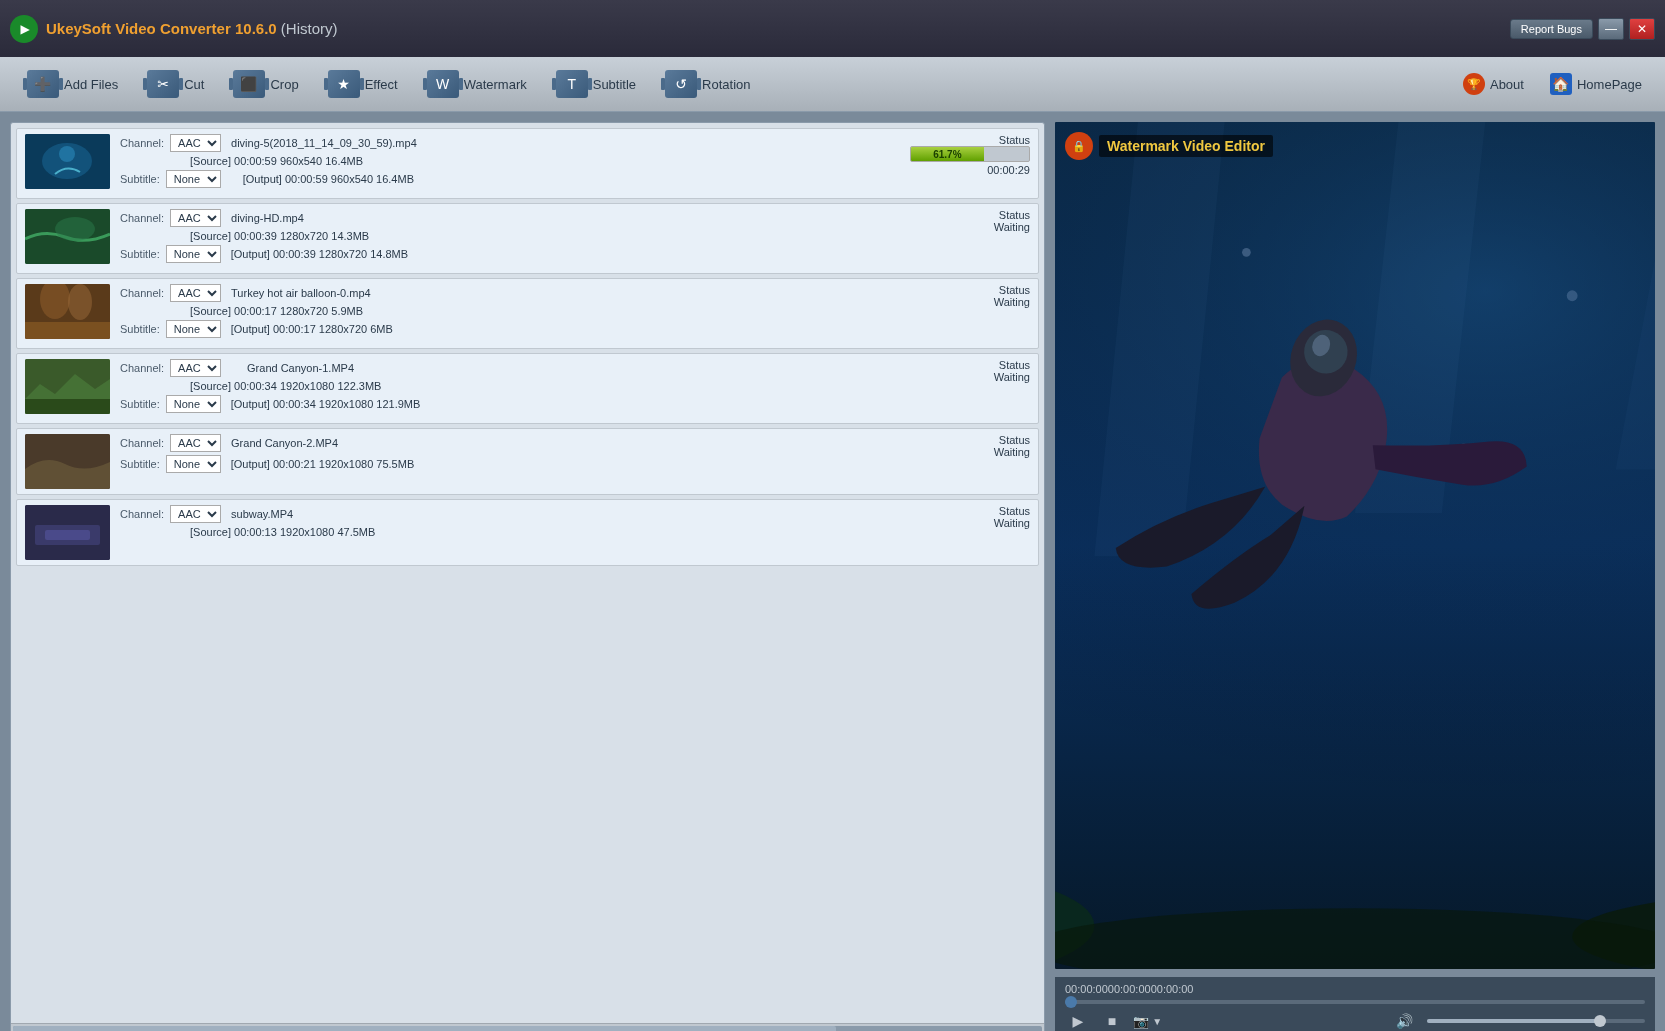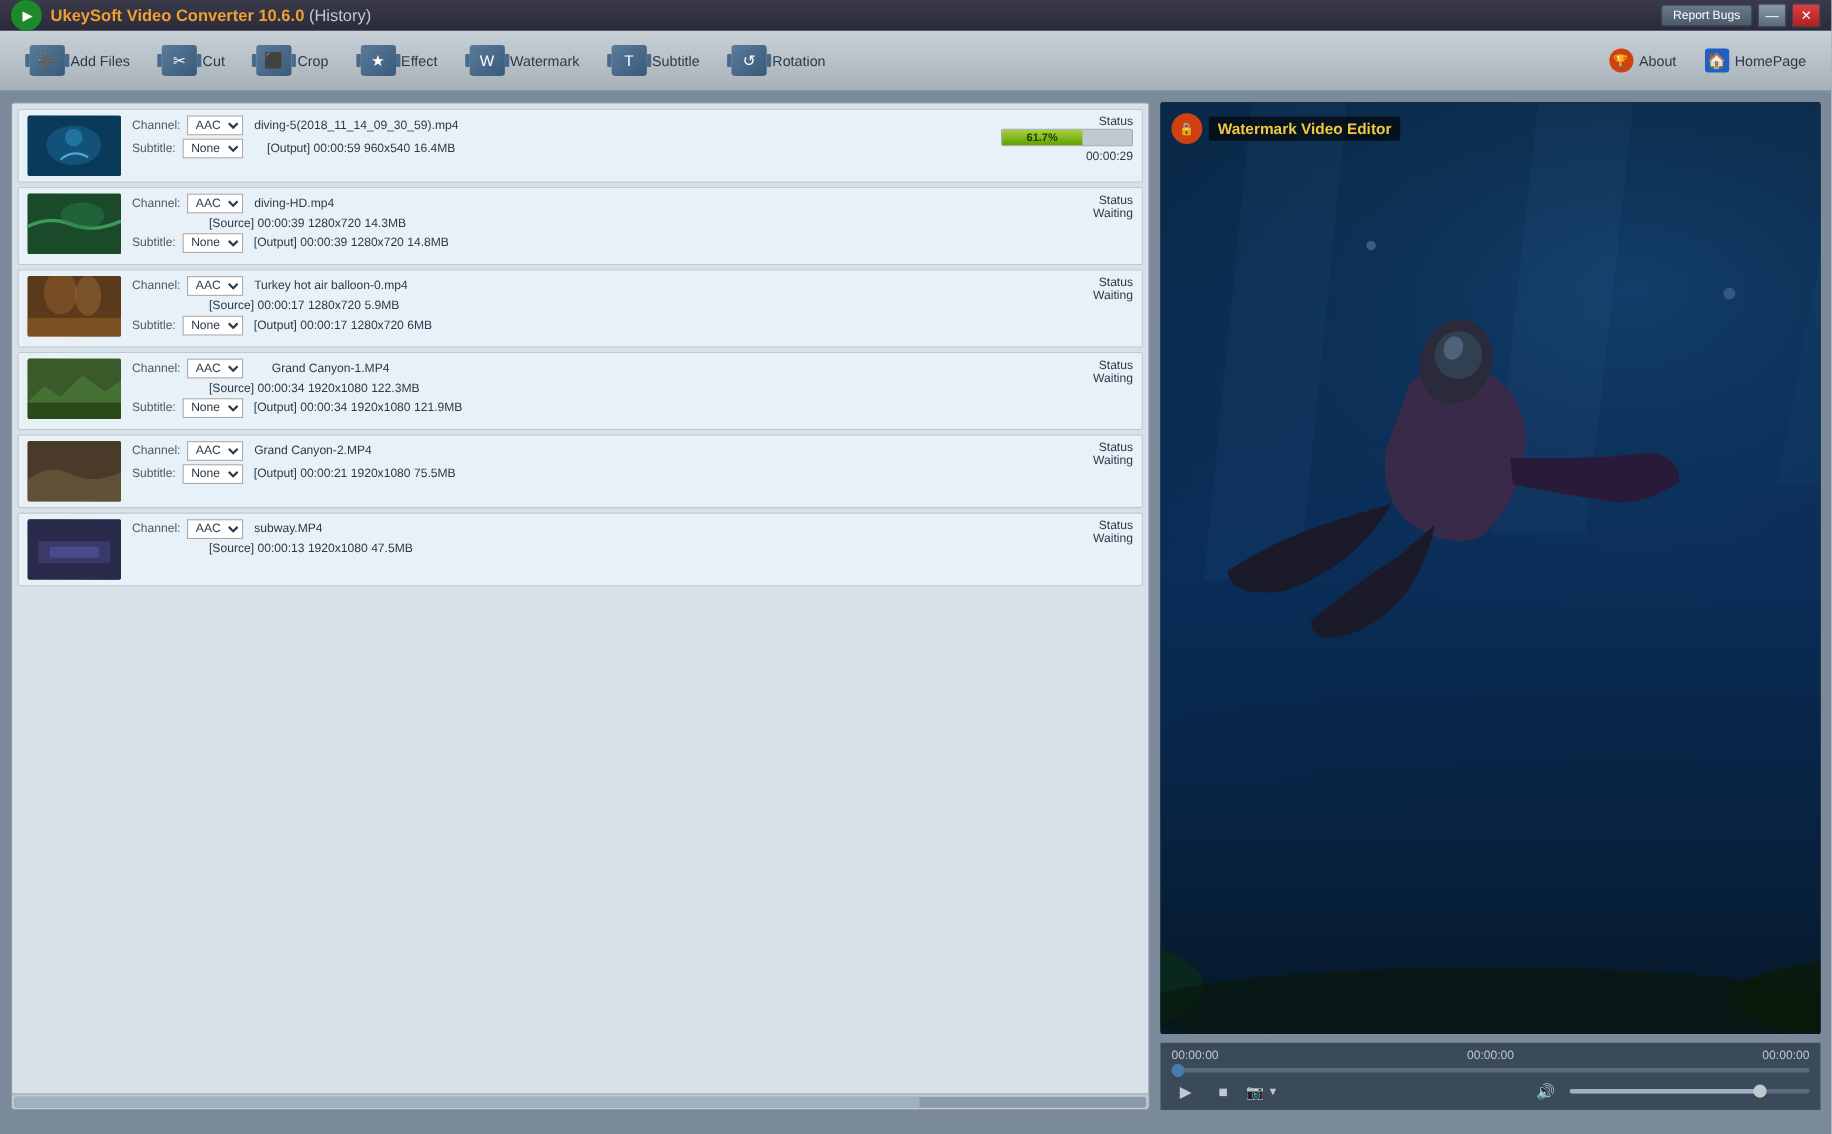--- a/index.html
+++ b/index.html
@@ -6,21 +6,21 @@
     body {
       font-family: 'Segoe UI', Arial, sans-serif;
       font-size: 12px;
       background: #7a8a9a;
       width: 1665px;
       height: 1031px;
       overflow: hidden;
     }
     .title-bar {
       background: linear-gradient(to bottom, #3a3a4a, #2a2a3a);
-      height: 28px;
+      height: 57px;
       display: flex;
       align-items: center;
       padding: 0 10px;
       color: white;
     }
     .title-bar-logo {
       width: 28px; height: 28px;
       background: #1a8a2a;
       border-radius: 50%;
       display: flex; align-items: center; justify-content: center;
@@ -324,25 +324,24 @@
     }
 
     .video-controls {
       background: #3a4a5a;
       padding: 6px 10px;
     }
 
     .time-track {
       display: flex;
       align-items: center;
-      justify-content: space-between;
+      justify-content: flex-start;
       margin-bottom: 5px;
       color: #c0c8d0;
       font-size: 11px;
-      gap: 16px;
     }
 
     .track-bar {
       width: 100%;
       height: 4px;
       background: #5a6a7a;
       border-radius: 2px;
       margin: 4px 0 6px 0;
       position: relative;
     }
@@ -490,20 +489,23 @@
               <path d="M30 40 Q42 30 55 38" stroke="#4aafca" fill="none" stroke-width="2"></path>
             </svg>
           </div>
           <div class="file-meta">
             <div class="file-meta-row">
               <span class="file-meta-label">Channel:</span>
               <select class="file-meta-select">
                 <option>AAC</option>
               </select>
               <span style="margin-left:4px;">diving-5(2018_11_14_09_30_59).mp4</span>
+            </div>
+            <div class="file-meta-row">
+              <span style="margin-left:70px;">[Source]  00:00:59  960x540  16.4MB</span>
             </div>
             <div class="file-meta-row">
               <span class="file-meta-label">Subtitle:</span>
               <select class="file-meta-select">
                 <option>None</option>
               </select>
               <span style="margin-left:16px;">[Output]  00:00:59  960x540  16.4MB</span>
             </div>
           </div>
           <div class="file-status">

